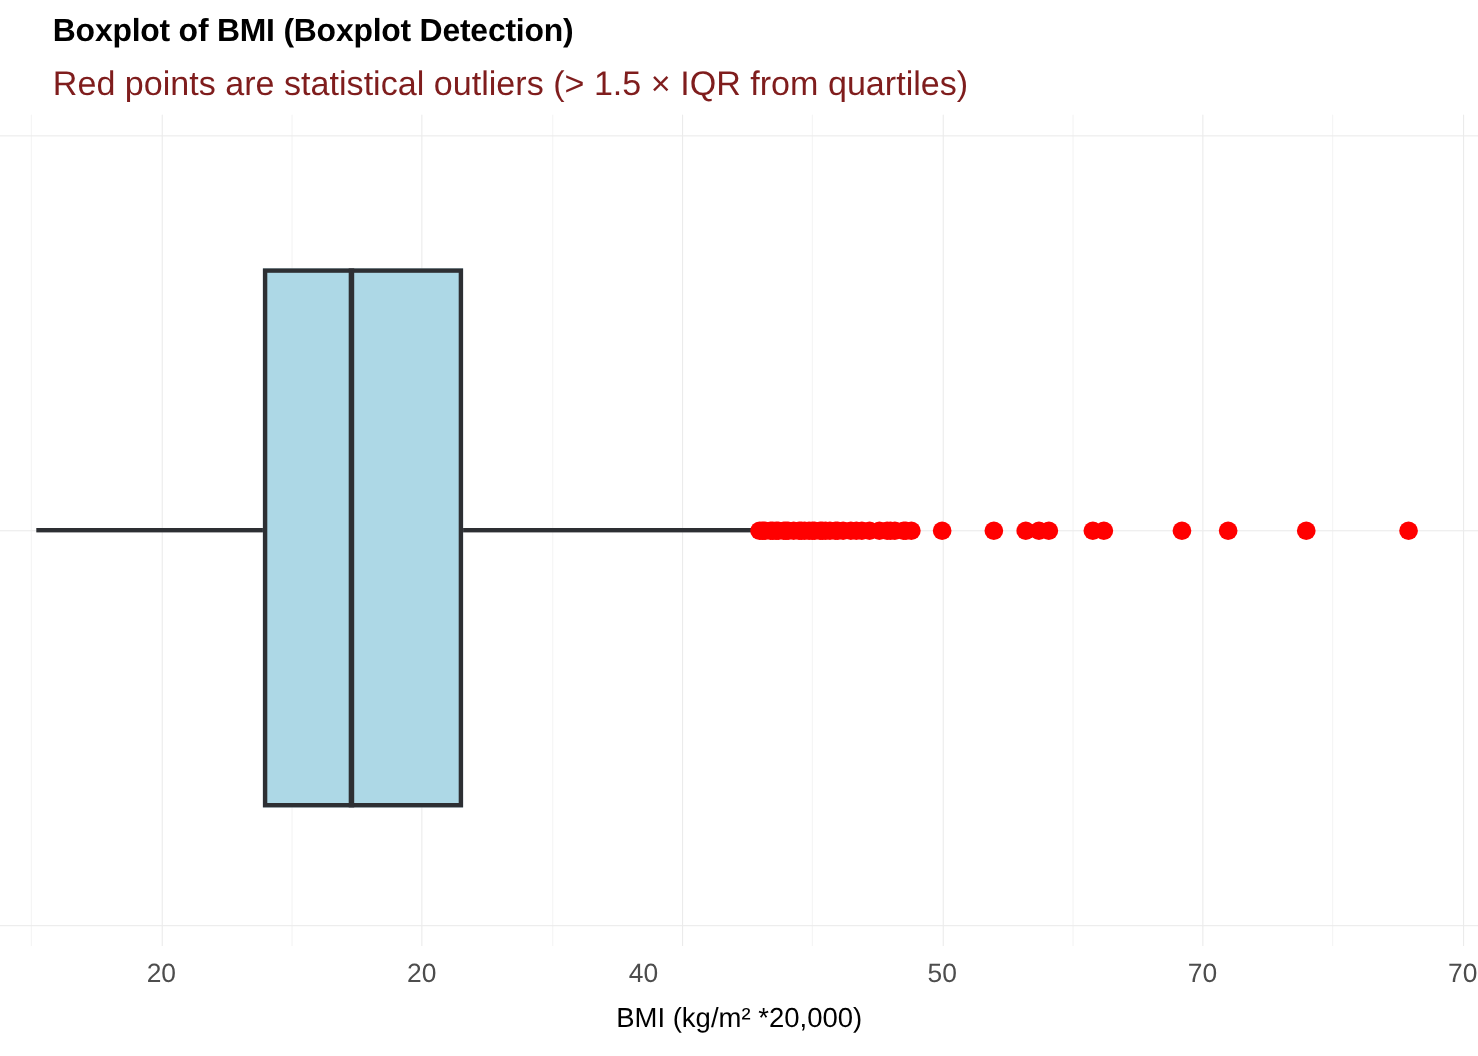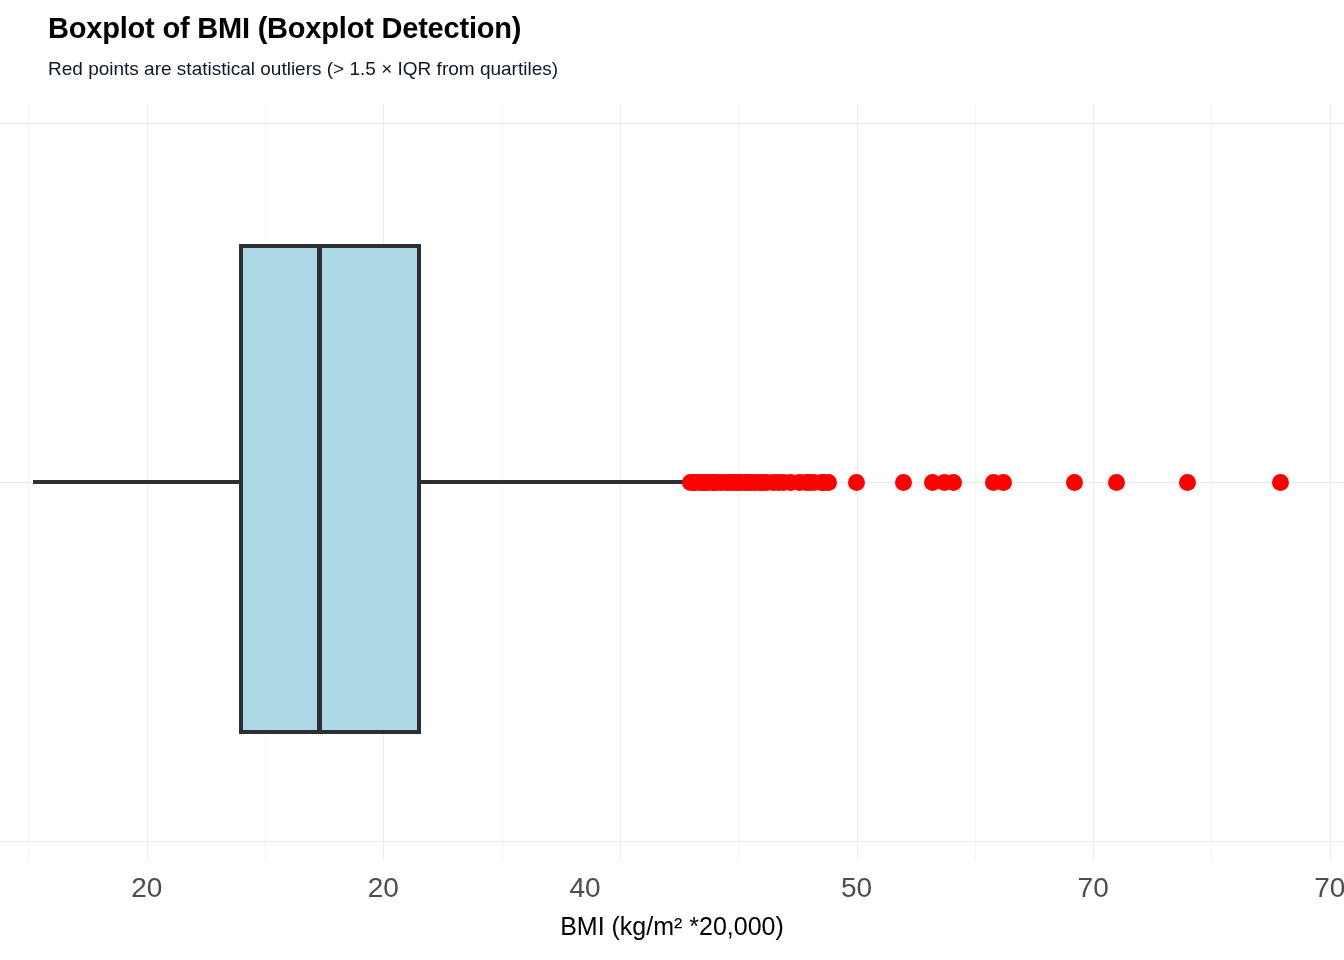--- a/index.html
+++ b/index.html
@@ -27,23 +27,23 @@
     font-size: 29px;
     font-weight: bold;
     color: #000000;
     letter-spacing: -0.2px;
     white-space: nowrap;
   }
   #plot-subtitle {
     position: absolute;
     left: 48px;
     top: 58px;
-    font-size: 19px;
+    font-size: 31px;
     font-weight: normal;
-    color: #0f172a;
+    color: #7f1d1d;
     white-space: nowrap;
   }
   #panel {
     position: absolute;
     left: 0px;
     top: 104px;
     width: 1344px;
     height: 756px;
     background: #ffffff;
     overflow: hidden;
@@ -90,21 +90,21 @@
     width: 17px;
     height: 17px;
     border-radius: 50%;
     background: #ff0000;
     margin-left: -8.5px;
     margin-top: -8.5px;
   }
   .x-tick-label {
     position: absolute;
     top: 872px;
-    font-size: 28px;
+    font-size: 24px;
     color: #4d4d4d;
     transform: translateX(-50%);
     white-space: nowrap;
   }
   #x-axis-title {
     position: absolute;
     left: 0;
     right: 0;
     top: 912px;
     text-align: center;

